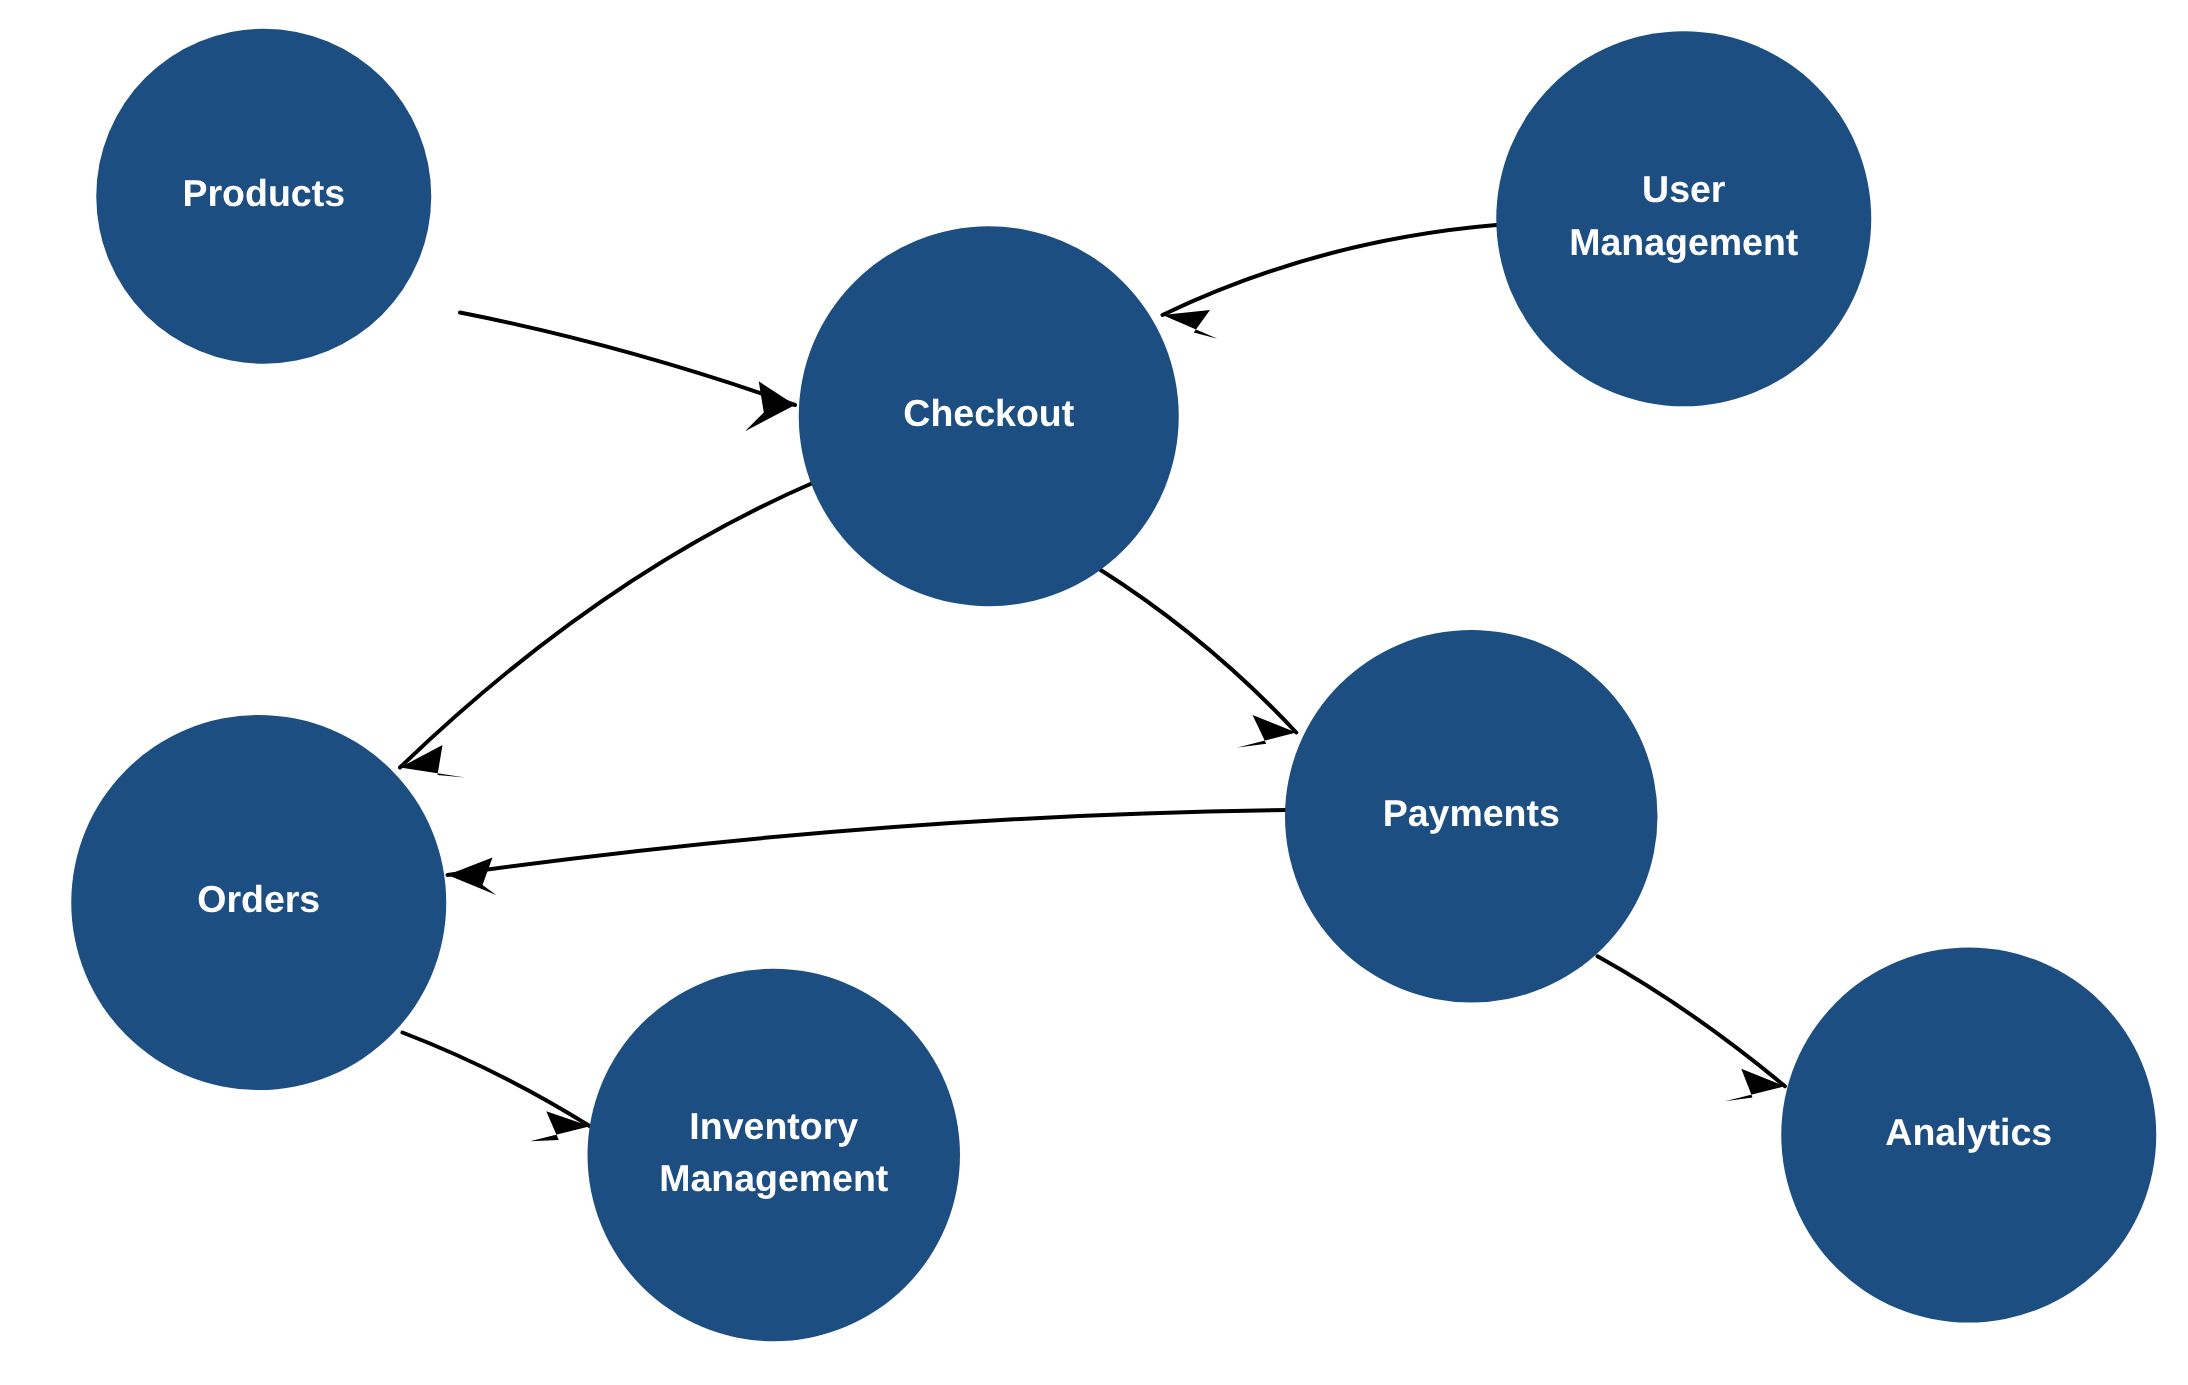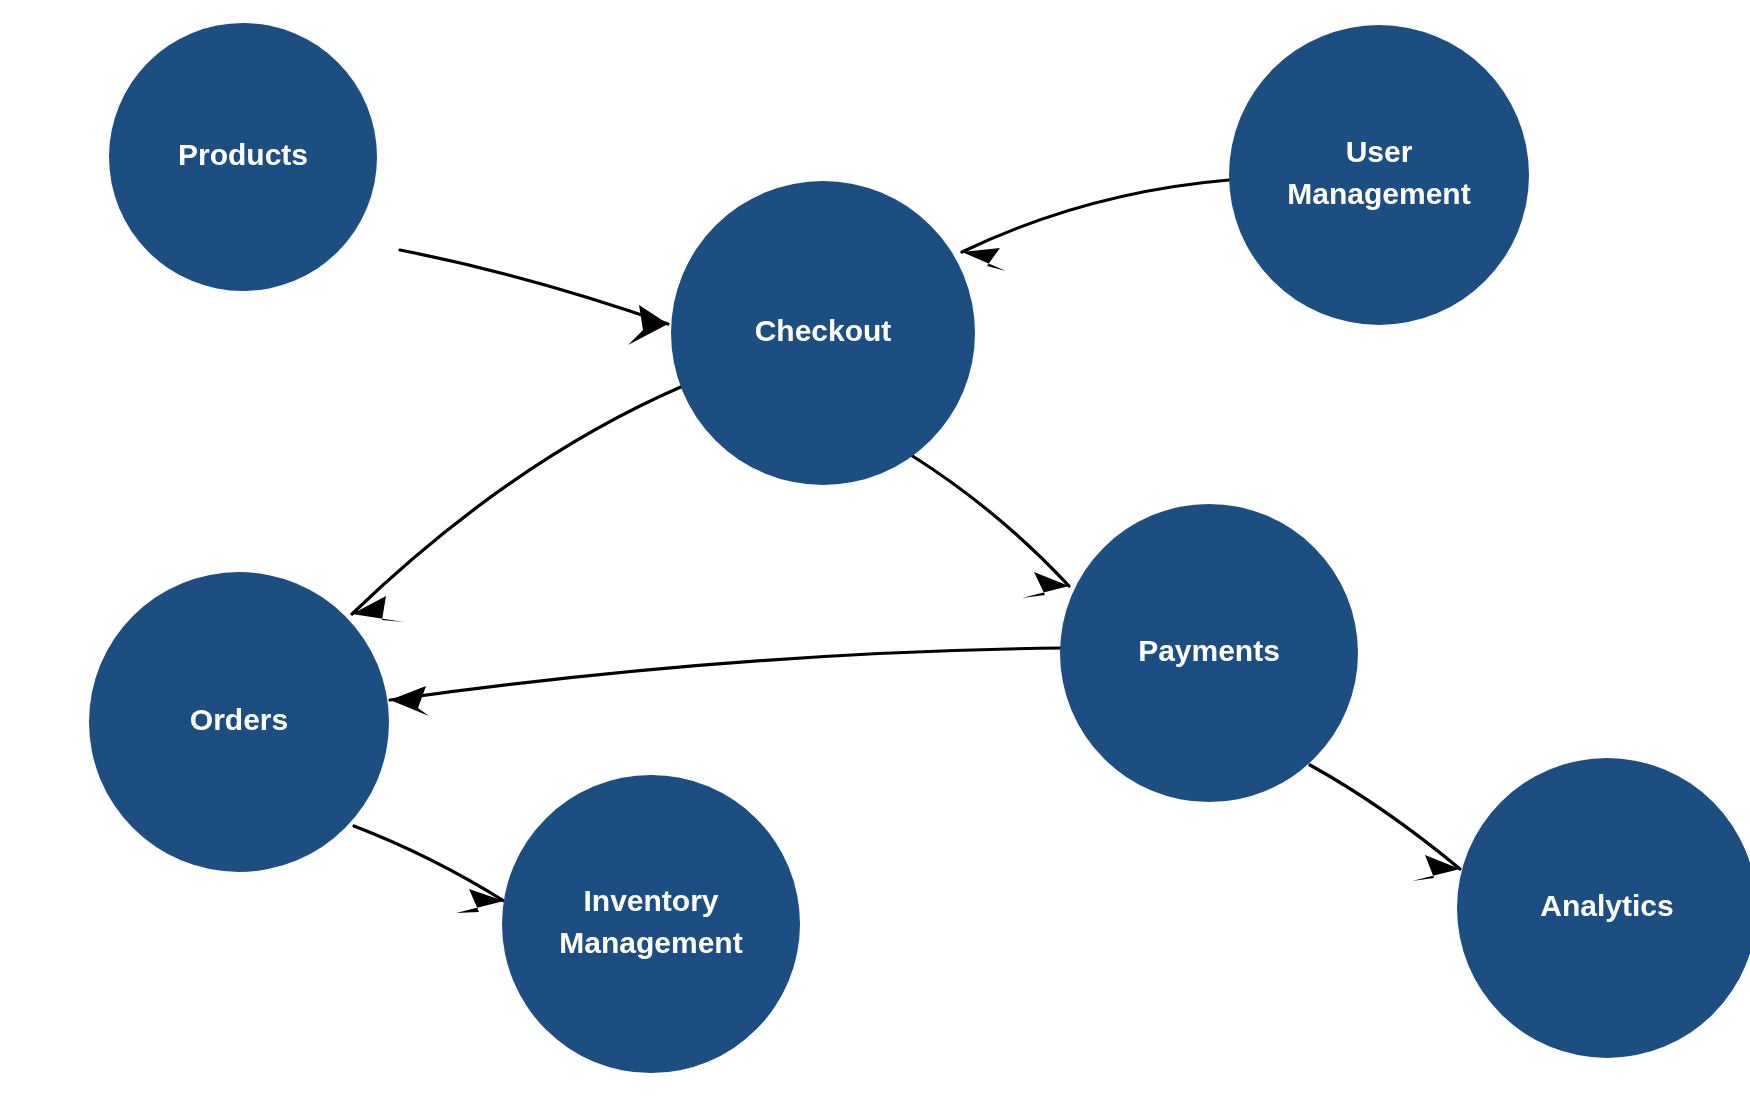--- a/index.html
+++ b/index.html
@@ -11,21 +11,20 @@
     width: 1750px;
     height: 1108px;
     overflow: hidden;
     font-family: "Liberation Sans", sans-serif;
   }
   #canvas {
     position: relative;
     width: 1536px;
     height: 1108px;
     background: #ffffff;
-    margin-left: 32px;
   }
   svg#graph {
     position: absolute;
     top: 0;
     left: 0;
     width: 1750px;
     height: 1108px;
   }
   .node-circle {
     stroke: none;

